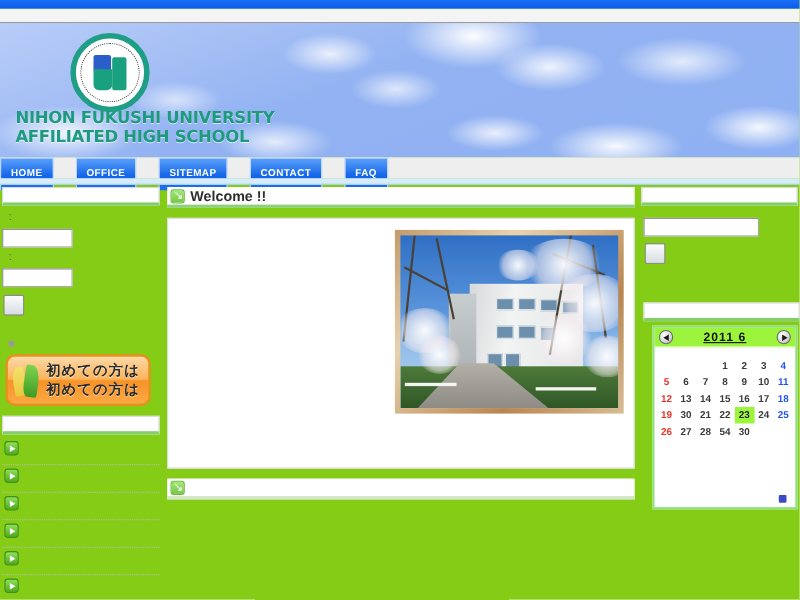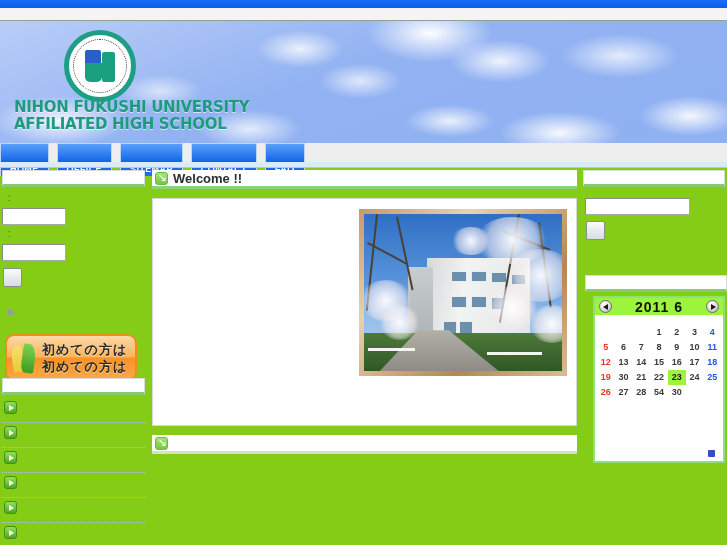--- a/index.html
+++ b/index.html
@@ -124,22 +124,22 @@
     position: absolute;
     left: 0; top: 143px;
     width: 727px; height: 19px;
     background: #eeeeee;
     display: flex;
     align-items: flex-start;
   }
   .nav-btn {
     height: 30px;
     line-height: 18px;
-    padding: 16px 9px;
-    margin-right: 8px;
+    padding: 4px 9px;
+    margin-right: 20px;
     background: linear-gradient(#5aa0fb, #1466e8 55%, #1f6ff0);
     color: #ffffff;
     font-size: 9px;
     font-weight: bold;
     letter-spacing: 0.4px;
     border: 1px solid #bcd6fb;
     border-bottom: none;
     box-sizing: border-box;
     cursor: pointer;
     white-space: nowrap;
@@ -482,24 +482,25 @@
   .cal-bar {
     position: relative;
     height: 17px;
     background: #9cf53c;
     border-bottom: 1px solid #ffffff;
     display: flex;
     align-items: center;
     justify-content: center;
   }
   .cal-title {
-    font-size: 14px;
+    font-size: 11px;
     font-weight: bold;
     color: #111111;
     letter-spacing: 1px;
+    text-decoration: underline;
   }
   .cal-nav {
     position: absolute;
     width: 13px; height: 13px;
     border-radius: 50%;
     background: radial-gradient(circle at 35% 30%, #ffffff, #d7d7d7 60%, #9a9a9a);
     border: 1px solid #6d6d6d;
     box-sizing: border-box;
     cursor: pointer;
   }
@@ -588,21 +589,21 @@
     <div class="field-label" style="top:22px">:</div>
     <input class="login-input" style="top: 38px;" type="text" placeholder="">
 
     <div class="field-label" style="top:58px">:</div>
     <input class="login-input" style="top: 74px;" type="password" placeholder="">
 
     <div class="login-submit" style="top:98px"></div>
 
     <div class="small-sq" style="top:140px"></div>
 
-    <div class="banner-first" style="top:164px">
+    <div class="banner-first" style="top:152px">
       <div class="sprout">
         <div class="leaf-y"></div>
         <div class="leaf-g"></div>
       </div>
       <div class="banner-text">
         <div>初めての方は</div>
         <div>初めての方は</div>
       </div>
     </div>
 

